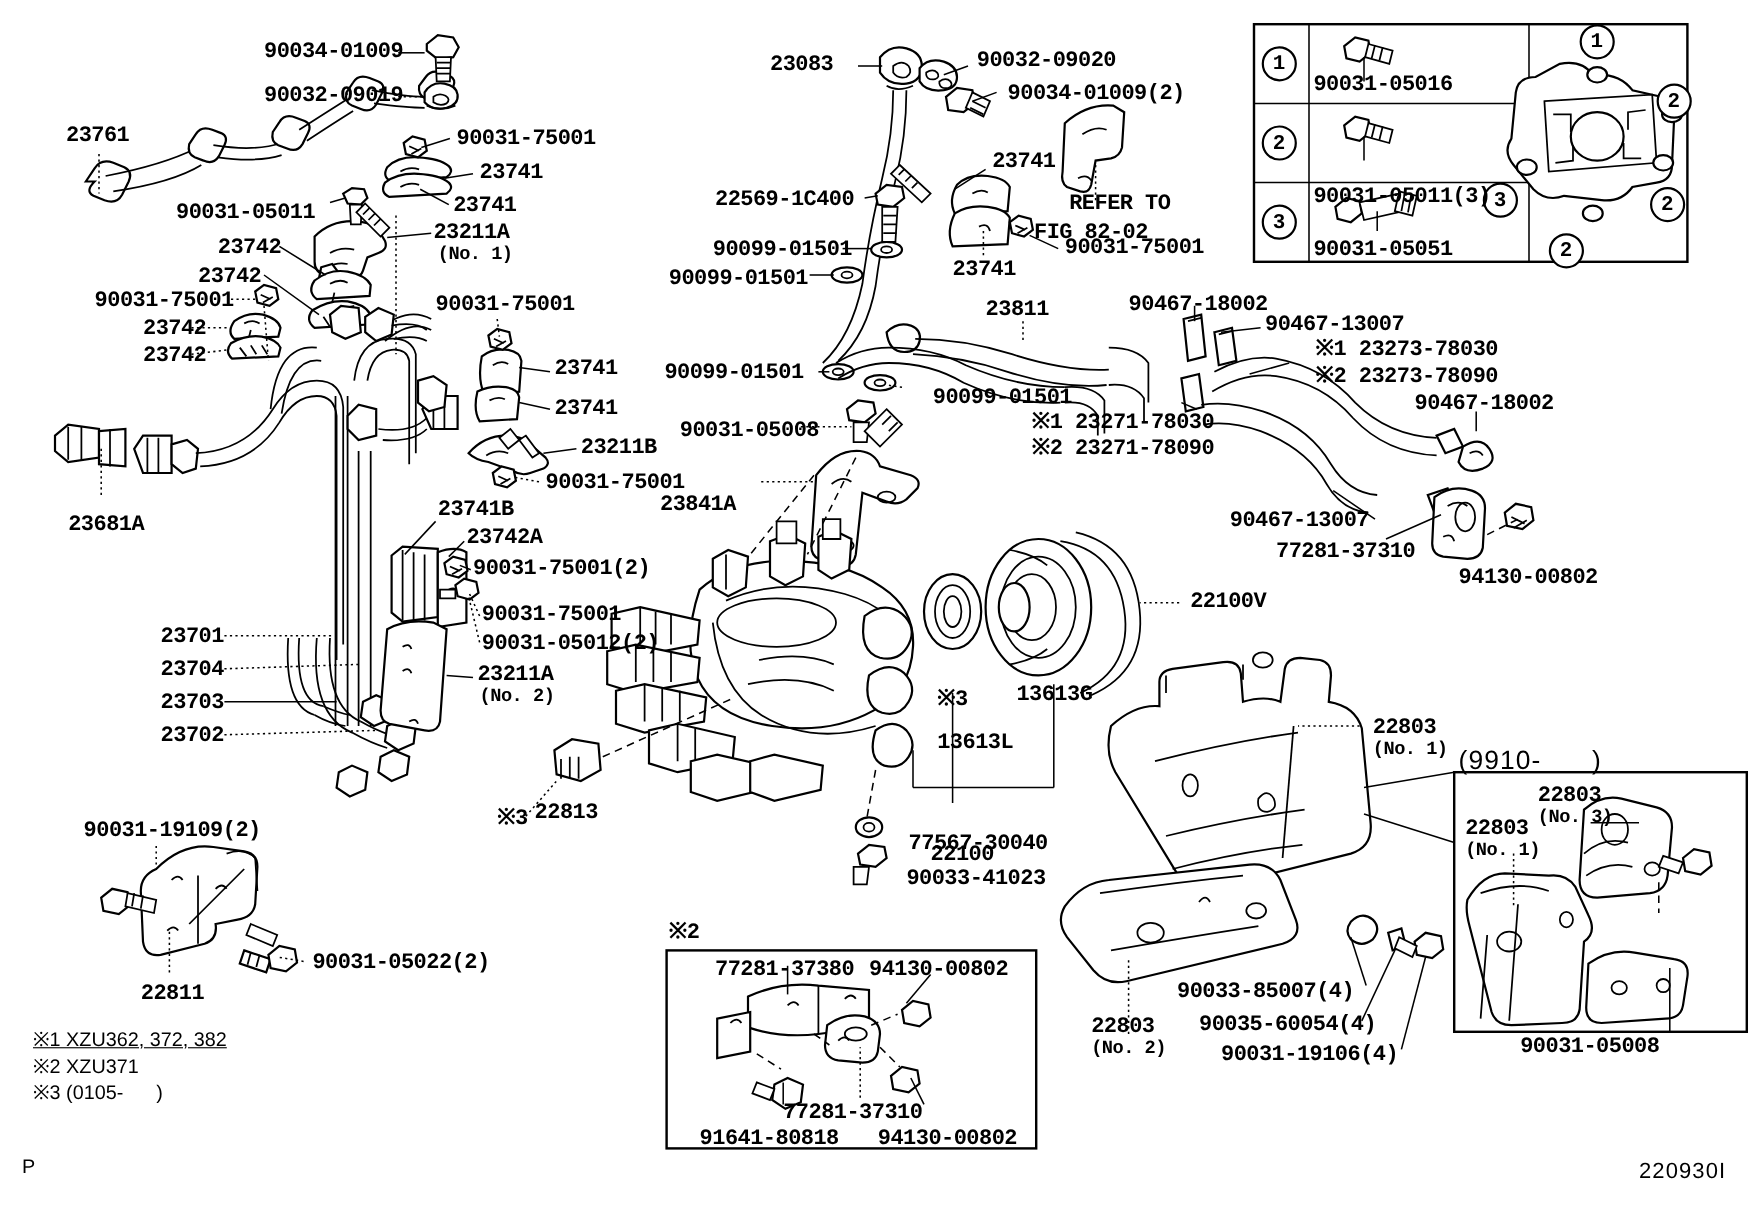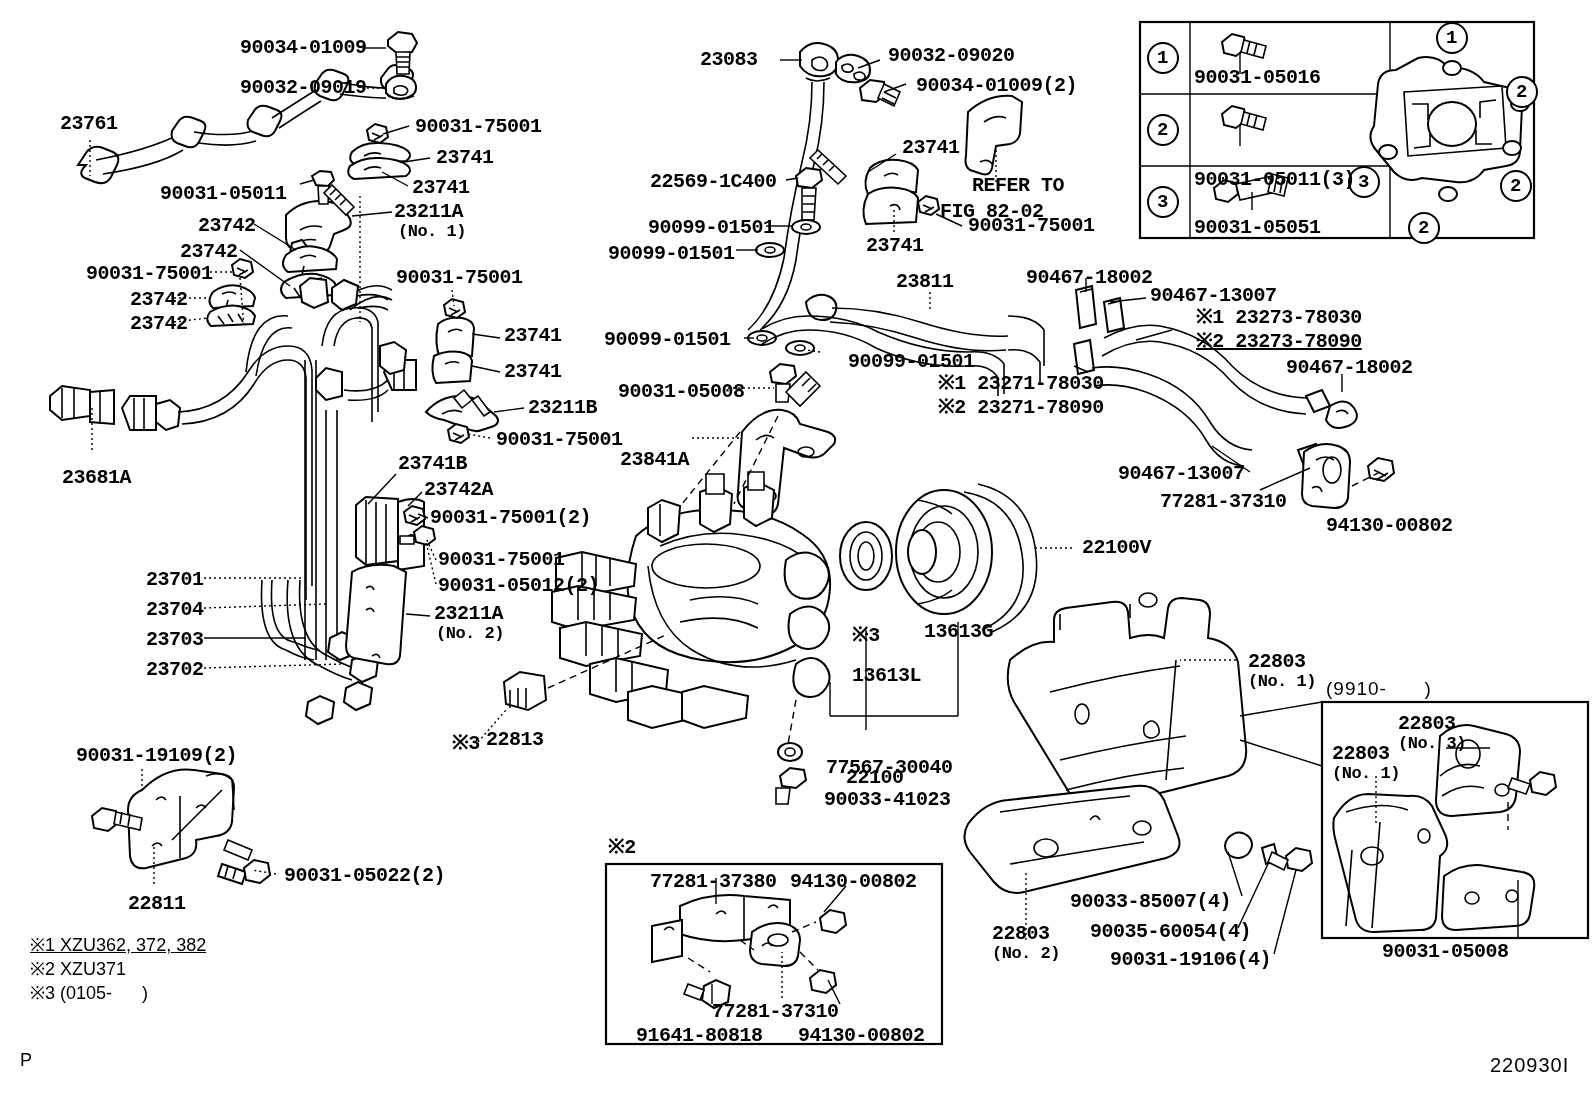--- a/index.html
+++ b/index.html
@@ -3,21 +3,21 @@
 <meta charset="utf-8">
 <style>
   html,body{margin:0;padding:0;background:#fff;}
   body{font-family:"Liberation Sans",sans-serif;}
   #page{position:relative;width:1592px;height:1099px;background:#fff;overflow:hidden;}
   .lbl{position:absolute;font-family:"Liberation Mono","DejaVu Sans Mono",monospace;
        font-weight:bold;color:#000;white-space:pre;letter-spacing:-0.5px;}
   .p{font-size:20px;}            
   .sub{font-size:17px;font-weight:bold;font-family:"Liberation Mono",monospace;}
   .foot{font-size:18px;font-weight:normal;font-family:"Liberation Sans",sans-serif;letter-spacing:0px;}
-  .code{font-size:19px;font-weight:normal;font-family:"Liberation Sans",sans-serif;letter-spacing:1px;}
+  .code{font-size:24px;font-weight:normal;font-family:"Liberation Sans",sans-serif;letter-spacing:1px;}
   svg{position:absolute;left:0;top:0;}
   .ln{stroke:#000;stroke-width:1.4;fill:none;}
   .lnd{stroke:#000;stroke-width:1.4;fill:none;stroke-dasharray:2 3;}
   .lndash{stroke:#000;stroke-width:1.4;fill:none;stroke-dasharray:7 5;}
   .art{stroke:#000;stroke-width:2;fill:#fff;}
   .art2{stroke:#000;stroke-width:1.6;fill:#fff;}
   .artn{stroke:#000;stroke-width:1.6;fill:none;}
   .box{stroke:#000;stroke-width:2.2;fill:none;}
 </style>
 </head>
@@ -631,26 +631,26 @@
 <div class="lbl p" style="left:866px;top:234px;">23741</div>
 <div class="lbl p" style="left:968px;top:214px;">90031-75001</div>
 <div class="lbl p" style="left:972px;top:174px;">REFER TO</div>
 <div class="lbl p" style="left:940px;top:200px;">FIG 82-02</div>
 <div class="lbl p" style="left:896px;top:270px;">23811</div>
 <div class="lbl p" style="left:604px;top:328px;">90099-01501</div>
 <div class="lbl p" style="left:848px;top:350px;">90099-01501</div>
 <div class="lbl p" style="left:938px;top:368px;">※1 23271-78030</div>
 <div class="lbl p" style="left:938px;top:392px;">※2 23271-78090</div>
 <div class="lbl p" style="left:618px;top:380px;">90031-05008</div>
-<div class="lbl p" style="left:620px;top:448px;">23841A</div>
+<div class="lbl p" style="left:600px;top:448px;">23841A</div>
 
 <div class="lbl p" style="left:1026px;top:266px;">90467-18002</div>
 <div class="lbl p" style="left:1150px;top:284px;">90467-13007</div>
 <div class="lbl p" style="left:1196px;top:302px;">※1 23273-78030</div>
-<div class="lbl p" style="left:1196px;top:326px;text-decoration:underline;">※2 23273-78090</div>
+<div class="lbl p" style="left:1196px;top:326px;">※2 23273-78090</div>
 <div class="lbl p" style="left:1286px;top:356px;">90467-18002</div>
 <div class="lbl p" style="left:1118px;top:462px;">90467-13007</div>
 <div class="lbl p" style="left:1160px;top:490px;">77281-37310</div>
 <div class="lbl p" style="left:1326px;top:514px;">94130-00802</div>
 
 <div class="lbl p" style="left:1082px;top:536px;">22100V</div>
 <div class="lbl p" style="left:924px;top:620px;">13613G</div>
 <div class="lbl p" style="left:852px;top:620px;">※3</div>
 <div class="lbl p" style="left:852px;top:664px;">13613L</div>
 <div class="lbl p" style="left:846px;top:766px;">22100</div>

